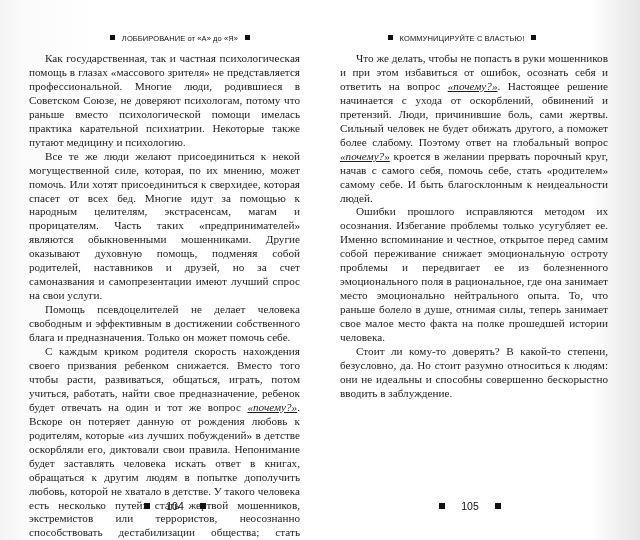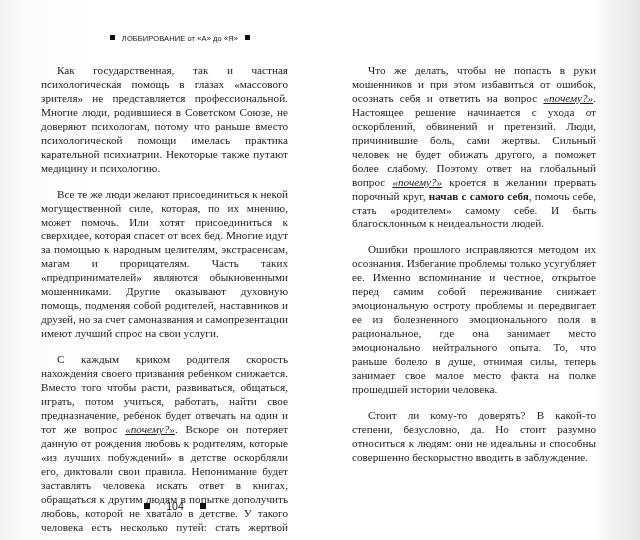--- a/index.html
+++ b/index.html
@@ -23,23 +23,23 @@
   .page.left .running-head { left: 28px; right: -12px; }
   .page.right .running-head { left: -18px; right: 18px; }
   .sq { display: inline-block; width: 5px; height: 5px; background: #111; margin: 0 7px; vertical-align: 1px; }
   .text {
     position: absolute; top: 52px;
     font-size: 11.2px; line-height: 13.95px;
     text-align: justify; hyphens: manual;
   }
   .page.left .text { left: 29px; width: 271px; }
   .page.right .text { left: 20px; width: 268px; }
-  .text p { margin: 12px; text-indent: 16px; }
+  .text p { margin: 0; text-indent: 16px; }
   .text p.cont { text-indent: 0; }
-  .text b { font-weight: bold; }
+  .text b { font-weight: normal; }
   .text i { font-style: italic; text-decoration: underline; }
   .folio {
     position: absolute; top: 500px; left: 0; right: 0;
     text-align: center;
     font-family: "Liberation Sans", "DejaVu Sans", sans-serif;
     font-size: 10.5px; color: #111;
   }
   .page.left .folio { left: 20px; right: -10px; }
   .page.right .folio { left: -10px; right: 10px; }
   .folio .sq { width: 6px; height: 6px; margin: 0 16px; }
@@ -49,29 +49,36 @@
 
 <div class="spread">
 
   <div class="page left">
     <div class="running-head">
       <span class="sq"></span><span>ЛОББИРОВАНИЕ от «А» до «Я»</span><span class="sq"></span>
     </div>
     <div class="text">
       <p>Как государственная, так и частная психологическая помощь в глазах «массового зрителя» не представляется профессиональной. Многие люди, родившиеся в Советском Союзе, не доверяют психологам, потому что раньше вместо психологической помощи имелась практика карательной психиатрии. Некоторые также путают медицину и психологию.</p>
       <p>Все те же люди желают присоединиться к некой могущественной силе, которая, по их мнению, может помочь. Или хотят присоединиться к сверхидее, которая спасет от всех бед. Многие идут за помощью к народным целителям, экстрасенсам, магам и прорицателям. Часть таких «предпринимателей» являются обыкновенными мошенниками. Другие оказывают духовную помощь, подменяя собой родителей, наставников и друзей, но за счет самоназвания и самопрезентации имеют лучший спрос на свои услуги.</p>
+      <p>Помощь псевдоцелителей не делает человека свободным и эффективным в достижении собственного блага и предназначения. Только он может помочь себе.</p>
       <p><span>С каждым криком родителя скорость нахождения своего призвания ребенком снижается. Вместо того чтобы расти, развиваться, общаться, играть, потом учиться, работать, найти свое предназначение, ребенок будет отвечать на один и тот же вопрос </span><i>«почему?»</i><span>. Вскоре он потеряет данную от рождения любовь к родителям, которые «из лучших побуждений» в детстве оскорбляли его, диктовали свои правила. Непонимание будет заставлять человека искать ответ в книгах, обращаться к другим людям в попытке дополучить любовь, которой не хватало в детстве. У такого человека есть несколько путей: стать жертвой мошенников, экстремистов или террористов, неосознанно способствовать дестабилизации общества; стать криминальным элементом, после чего угодить в тюрьму. Третий путь — </span></p>
     </div>
     <div class="folio">
       <span class="sq"></span><span>104</span><span class="sq"></span>
     </div>
   </div>
 
   <div class="page right">
+    <div class="running-head">
+      <span class="sq"></span><span>КОММУНИЦИРУЙТЕ С ВЛАСТЬЮ!</span><span class="sq"></span>
+    </div>
     <div class="text">
       <p><span>Что же делать, чтобы не попасть в руки мошенников и при этом избавиться от ошибок, осознать себя и ответить на вопрос </span><i>«почему?»</i><span>. Настоящее решение начинается с ухода от оскорблений, обвинений и претензий. Люди, причинившие боль, сами жертвы. Сильный человек не будет обижать другого, а поможет более слабому. Поэтому ответ на глобальный вопрос </span><i>«почему?»</i><span> кроется в желании прервать порочный круг, </span><b>начав с самого себя</b><span>, помочь себе, стать «родителем» самому себе. И быть благосклонным к неидеальности людей.</span></p>
       <p>Ошибки прошлого исправляются методом их осознания. Избегание проблемы только усугубляет ее. Именно вспоминание и честное, открытое перед самим собой переживание снижает эмоциональную остроту проблемы и передвигает ее из болезненного эмоционального поля в рациональное, где она занимает место эмоционально нейтрального опыта. То, что раньше болело в душе, отнимая силы, теперь занимает свое малое место факта на полке прошедшей истории человека.</p>
       <p>Стоит ли кому-то доверять? В какой-то степени, безусловно, да. Но стоит разумно относиться к людям: они не идеальны и способны совершенно бескорыстно вводить в заблуждение.</p>
 
     </div>
+    <div class="folio">
+      <span class="sq"></span><span>105</span><span class="sq"></span>
+    </div>
   </div>
 
 </div>
 
 </body></html>

